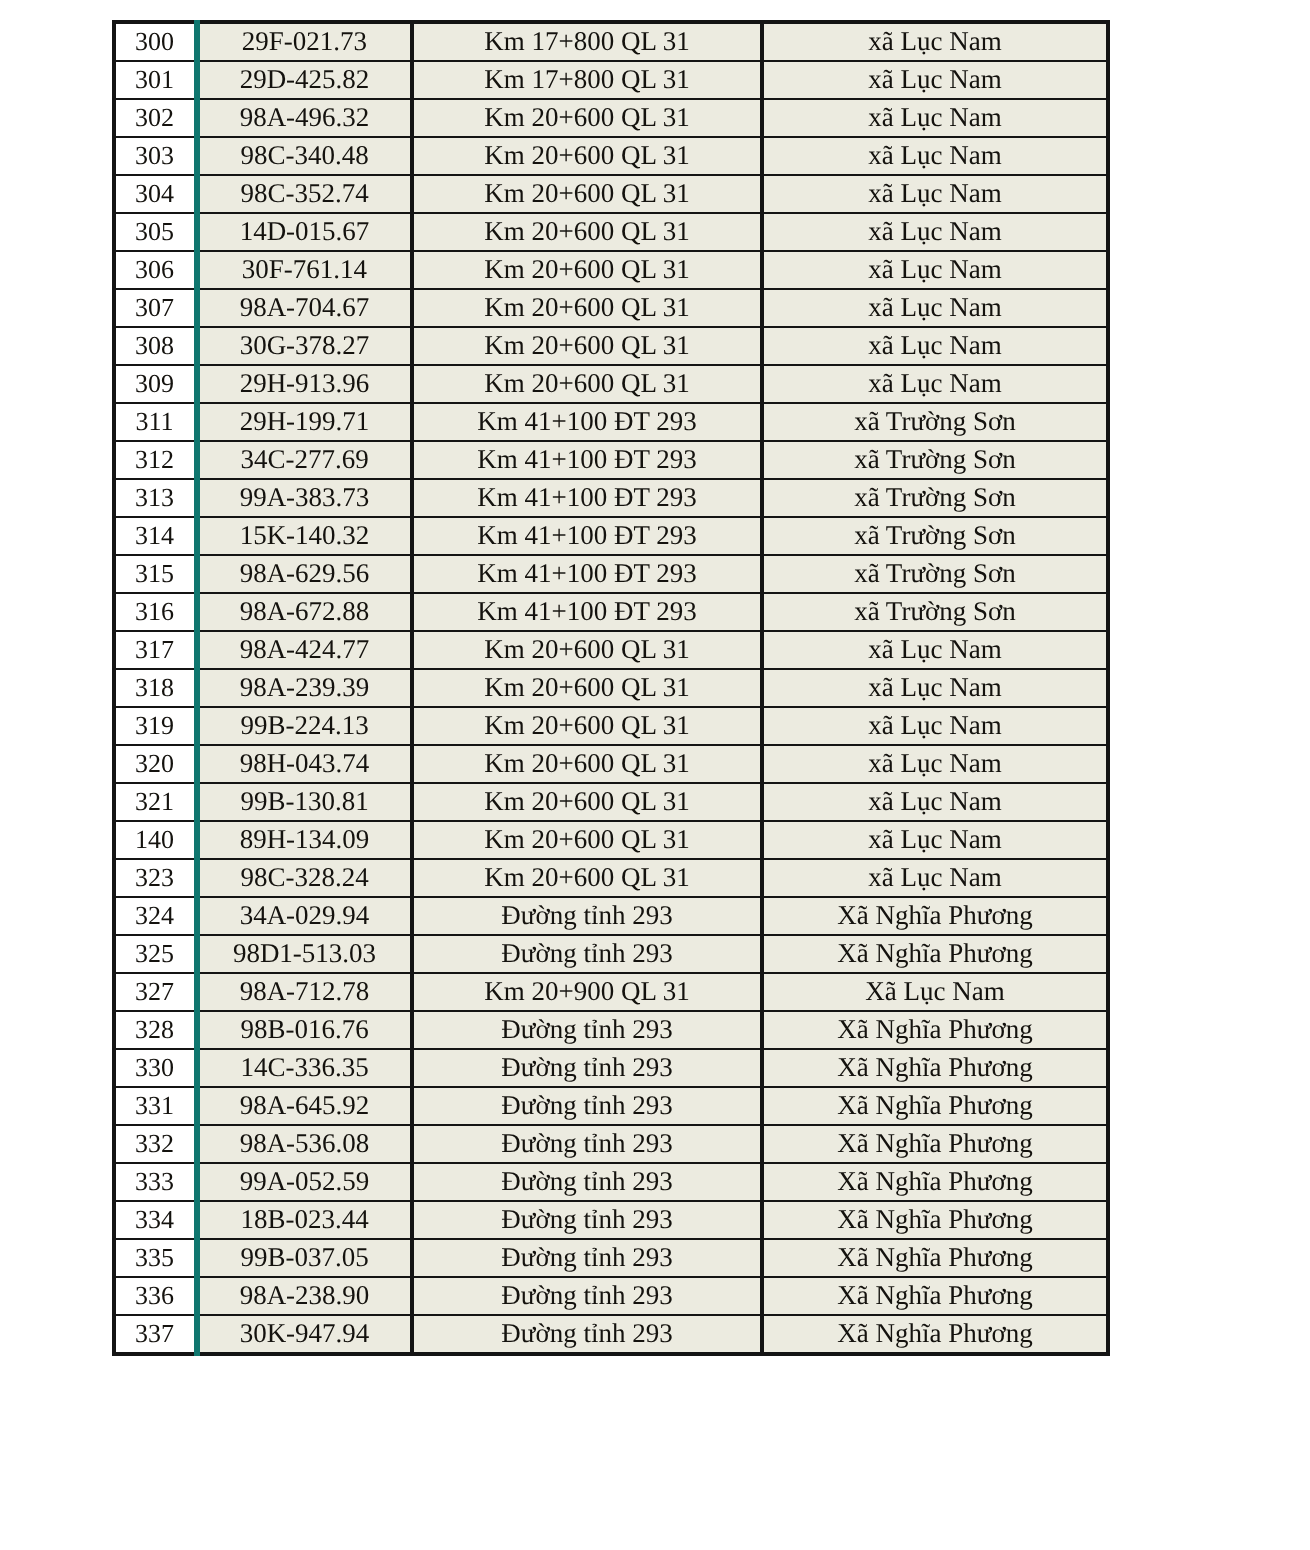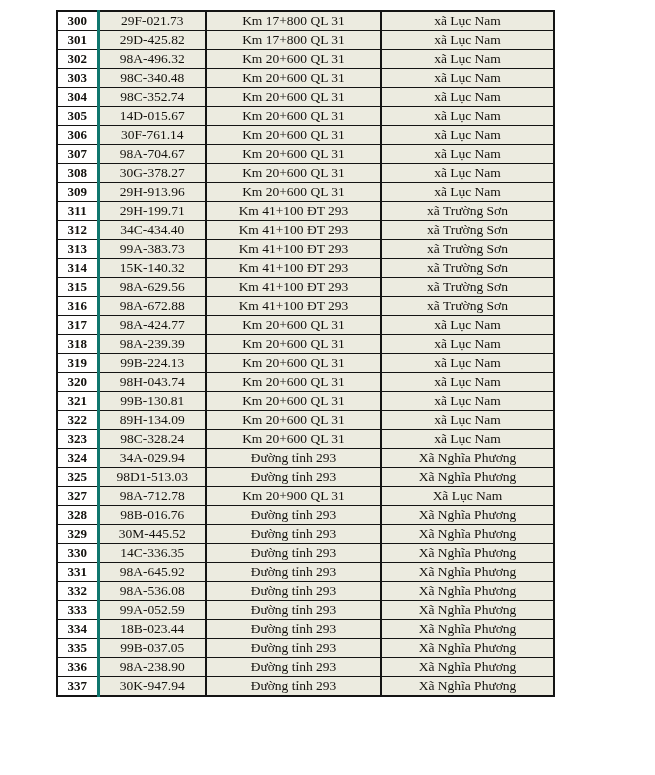--- a/index.html
+++ b/index.html
@@ -55,21 +55,21 @@
   table.data-table td.ward {
     border-left-width: 2px;
   }
   table.data-table tr:first-child td {
     border-top-width: 2px;
   }
   table.data-table tr:last-child td {
     border-bottom-width: 2px;
     margin-top: 11px;
   }
-  table.data-table td.idx { border-left-width: 2px; font-weight: bold; }
+  table.data-table td.idx { border-left-width: 2px; }
   table.data-table td.ward { border-right-width: 2px; }
 </style>
 </head>
 <body>
 
 <div id="table-wrap">
   <table class="data-table">
     <colgroup>
       <col class="c-index">
       <col class="c-plate">
@@ -138,21 +138,21 @@
           <td class="ward">xã Lục Nam</td>
         </tr>
         <tr>
           <td class="idx">311</td>
           <td class="plate">29H-199.71</td>
           <td class="loc">Km 41+100 ĐT 293</td>
           <td class="ward">xã Trường Sơn</td>
         </tr>
         <tr>
           <td class="idx">312</td>
-          <td class="plate">34C-434.40</td>
+          <td class="plate">34C-277.69</td>
           <td class="loc">Km 41+100 ĐT 293</td>
           <td class="ward">xã Trường Sơn</td>
         </tr>
         <tr>
           <td class="idx">313</td>
           <td class="plate">99A-383.73</td>
           <td class="loc">Km 41+100 ĐT 293</td>
           <td class="ward">xã Trường Sơn</td>
         </tr>
         <tr>
@@ -197,21 +197,21 @@
           <td class="loc">Km 20+600 QL 31</td>
           <td class="ward">xã Lục Nam</td>
         </tr>
         <tr>
           <td class="idx">321</td>
           <td class="plate">99B-130.81</td>
           <td class="loc">Km 20+600 QL 31</td>
           <td class="ward">xã Lục Nam</td>
         </tr>
         <tr>
-          <td class="idx">322</td>
+          <td class="idx">140</td>
           <td class="plate">89H-134.09</td>
           <td class="loc">Km 20+600 QL 31</td>
           <td class="ward">xã Lục Nam</td>
         </tr>
         <tr>
           <td class="idx">323</td>
           <td class="plate">98C-328.24</td>
           <td class="loc">Km 20+600 QL 31</td>
           <td class="ward">xã Lục Nam</td>
         </tr>
@@ -229,26 +229,20 @@
         </tr>
         <tr>
           <td class="idx">327</td>
           <td class="plate">98A-712.78</td>
           <td class="loc">Km 20+900 QL 31</td>
           <td class="ward">Xã Lục Nam</td>
         </tr>
         <tr>
           <td class="idx">328</td>
           <td class="plate">98B-016.76</td>
-          <td class="loc">Đường tỉnh 293</td>
-          <td class="ward">Xã Nghĩa Phương</td>
-        </tr>
-        <tr>
-          <td class="idx">329</td>
-          <td class="plate">30M-445.52</td>
           <td class="loc">Đường tỉnh 293</td>
           <td class="ward">Xã Nghĩa Phương</td>
         </tr>
         <tr>
           <td class="idx">330</td>
           <td class="plate">14C-336.35</td>
           <td class="loc">Đường tỉnh 293</td>
           <td class="ward">Xã Nghĩa Phương</td>
         </tr>
         <tr>

